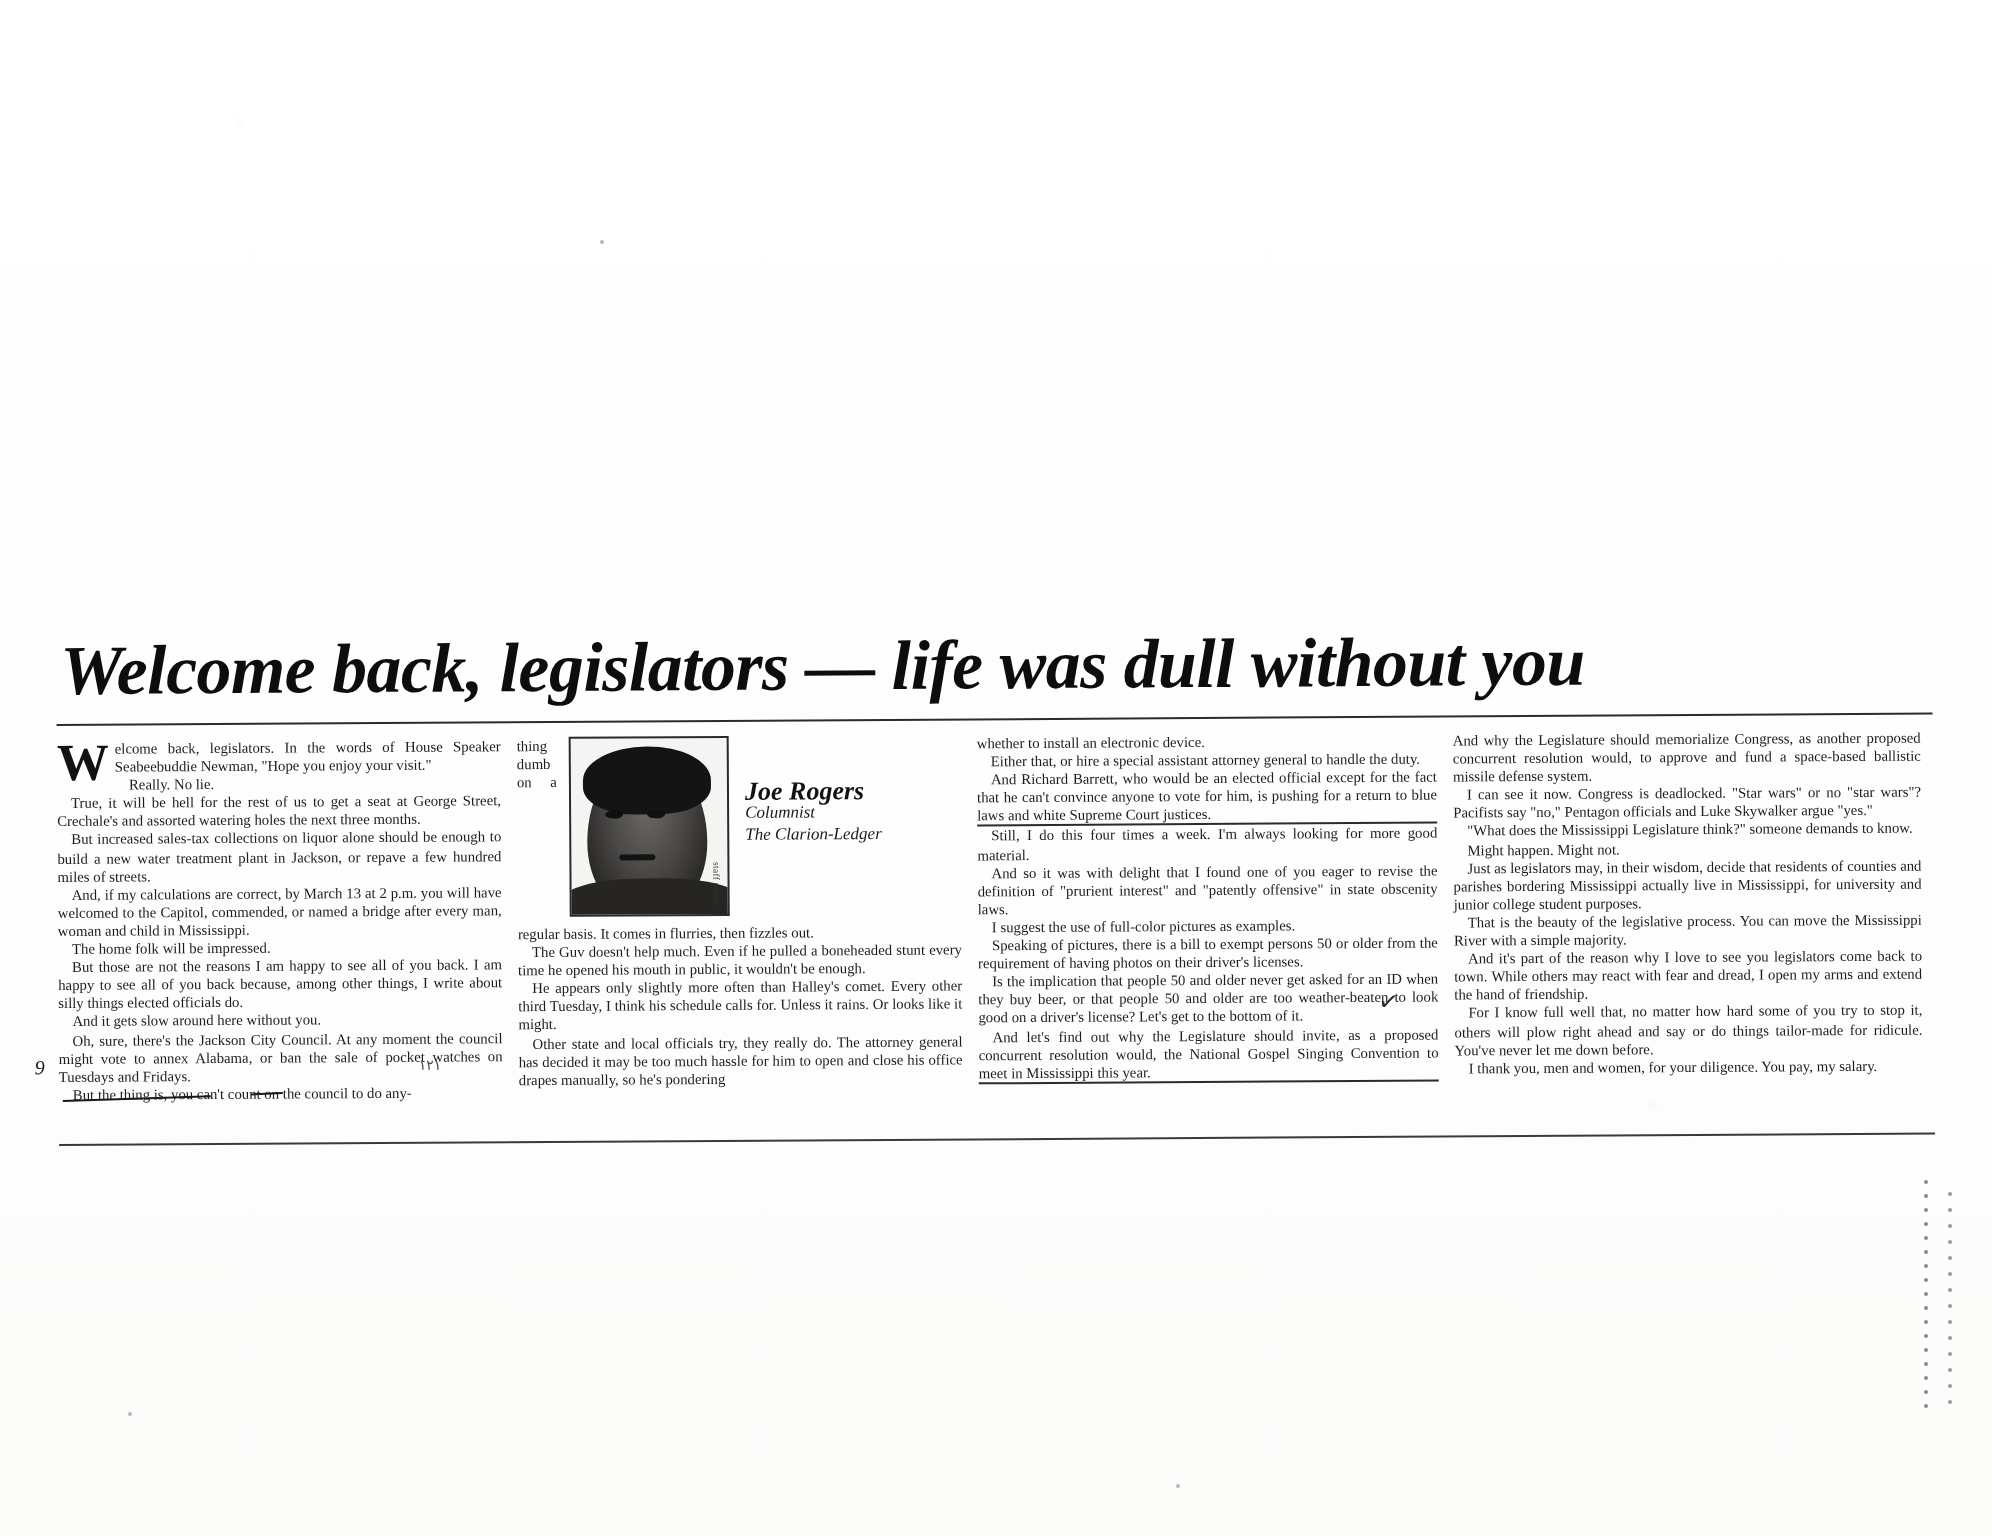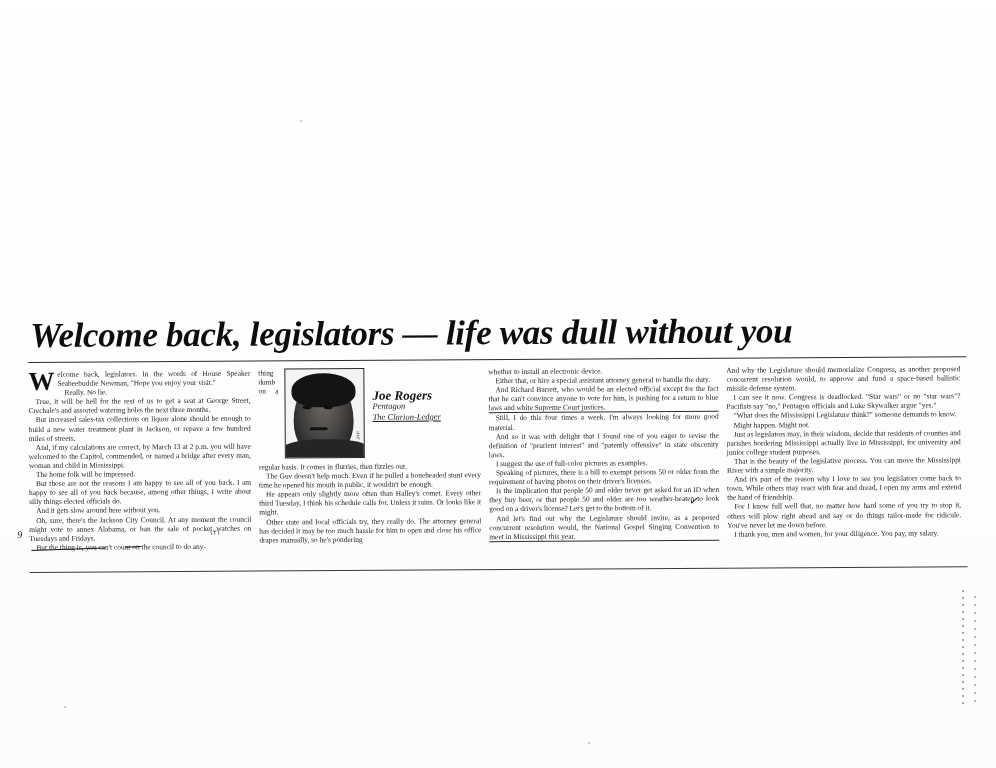--- a/index.html
+++ b/index.html
@@ -172,21 +172,20 @@
   }
   #byline .role {
     font-style: italic;
     font-size: 8.5px;
     color: #1a1a1a;
   }
   #byline .paper {
     font-style: italic;
     font-size: 8.5px;
     color: #1a1a1a;
-    text-decoration: underline;
   }
 
   
   .mark-underline {
     border-bottom: 1px solid #2b2b2b;
     padding-bottom: 0px;
   }
 
   
   #pen-strike {
@@ -321,21 +320,21 @@
             <div id="mug-face"></div>
             <div id="mug-hair"></div>
             <div id="mug-eye-l"></div>
             <div id="mug-eye-r"></div>
             <div id="mug-mouth"></div>
             <div id="mug-shoulders"></div>
             <div id="mug-credit">staff photo</div>
           </div>
           <div id="byline">
             <div class="name">Joe Rogers</div>
-            <div class="role">Pentagon</div>
+            <div class="role">Columnist</div>
             <div class="paper">The Clarion-Ledger</div>
           </div>
         </div>
 
         <p class="no-indent">thing dumb on a regular basis. It comes in flurries, then fizzles out.</p>
         <p>The Guv doesn't help much. Even if he pulled a boneheaded stunt every time he opened his mouth in public, it wouldn't be enough.</p>
         <p>He appears only slightly more often than Halley's comet. Every other third Tuesday, I think his schedule calls for. Unless it rains. Or looks like it might.</p>
         <p>Other state and local officials try, they really do. The attorney general has decided it may be too much hassle for him to open and close his office drapes manually, so he's pondering</p>
       </div>
 

